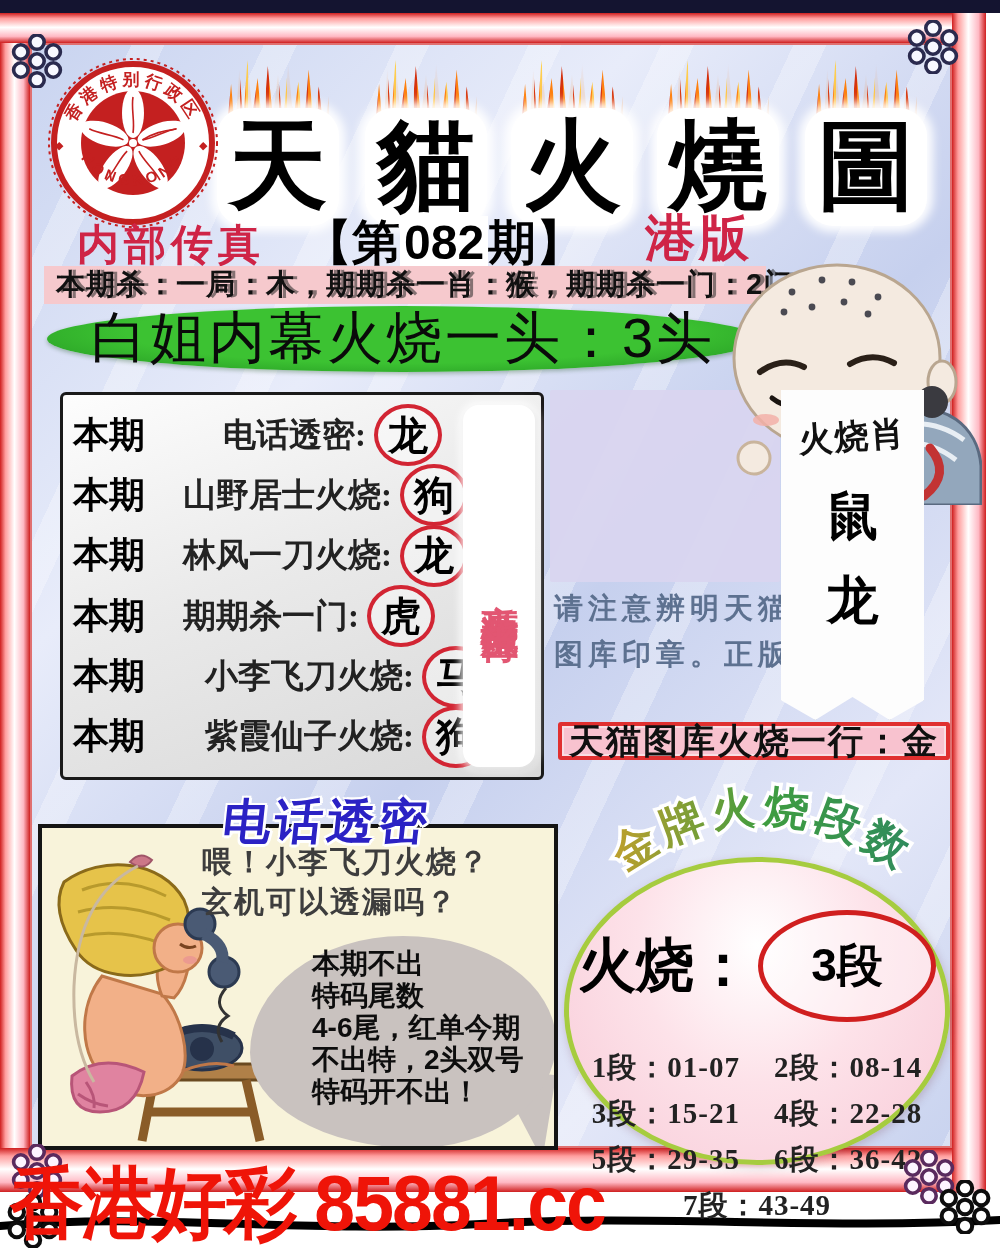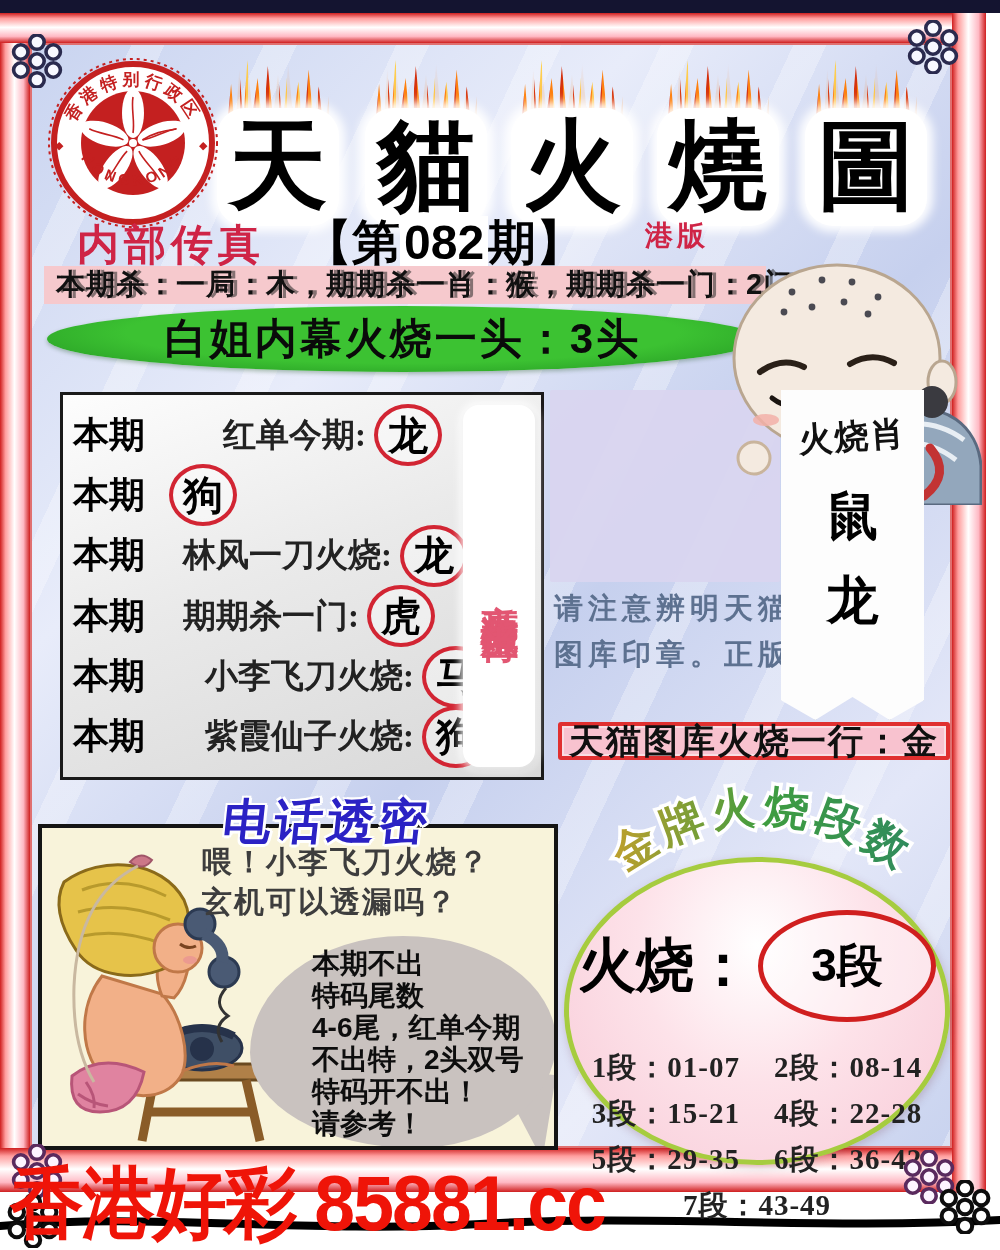--- a/index.html
+++ b/index.html
@@ -36,37 +36,37 @@
       repeating-linear-gradient(90deg,#d02000 0 3px,#ff7b00 3px 6px,#ffd24a 6px 8px,rgba(255,255,255,0) 8px 13px);
     clip-path:polygon(0% 100%,0% 55%,4% 20%,8% 60%,12% 8%,16% 50%,20% 0%,25% 45%,30% 15%,35% 58%,40% 5%,45% 48%,50% 12%,55% 55%,60% 2%,65% 50%,70% 18%,75% 60%,80% 8%,85% 52%,90% 22%,95% 60%,100% 30%,100% 100%);}
   .char-box{position:absolute;left:0;top:48px;width:122px;height:118px;background:#fff;border-radius:28px;
     box-shadow:0 0 10px 6px rgba(255,255,255,.95);display:flex;align-items:center;justify-content:center;
     font-size:98px;font-weight:900;color:#000;}
 
   
   .hdr-left{position:absolute;left:45px;top:172px;font-size:42px;font-weight:900;color:var(--crimson);letter-spacing:5px;z-index:3;}
   .hdr-issue{position:absolute;left:272px;top:166px;font-size:48px;font-weight:900;color:#000;z-index:3;}
   .hdr-issue .num{background:#fff;padding:0 4px;}
-  .hdr-right{position:absolute;left:613px;top:172px;font-size:28px;font-weight:900;color:var(--crimson);letter-spacing:4px;z-index:3;}
+  .hdr-right{position:absolute;left:613px;top:160px;font-size:50px;font-weight:900;color:var(--crimson);letter-spacing:4px;z-index:3;}
 
   
   .kill-strip{position:absolute;left:12px;top:221px;width:722px;height:38px;background:var(--strip-pink);
     display:flex;align-items:center;padding-left:12px;box-sizing:border-box;z-index:3;}
   .kill-strip span{font-size:29px;font-weight:900;color:#111;letter-spacing:1px;white-space:nowrap;
     text-shadow:4px 0 0 rgba(40,40,40,.55);}
 
   
   .green-banner{position:absolute;left:15px;top:261px;width:712px;height:66px;border-radius:50%;
     background:radial-gradient(ellipse at 50% 40%,#3cc232 55%,#1f8f1f 100%);
     display:flex;align-items:center;justify-content:center;z-index:3;box-shadow:0 2px 4px rgba(0,60,0,.3);}
-  .green-banner span{font-size:42px;font-weight:700;color:#0a0a0a;letter-spacing:3px;}
+  .green-banner span{font-size:56px;font-weight:400;color:#0a0a0a;letter-spacing:3px;}
 
   
   .tips{position:absolute;left:28px;top:347px;width:484px;height:388px;box-sizing:border-box;
-    border:3px solid #1a1a1a;border-radius:0;z-index:3;
+    border:3px solid #1a1a1a;border-radius:6px;z-index:3;
     background:linear-gradient(160deg,#fdfdfd 0%,#eaeaea 45%,#d8d8d8 100%);
     display:flex;flex-direction:column;justify-content:space-between;padding:12px 10px;}
   .trow{display:flex;align-items:center;height:56px;}
   .trow .pfx{font-size:36px;font-weight:900;color:#000;width:88px;flex:none;}
   .trow .lbl{font-family:"Liberation Serif","DejaVu Serif",serif;font-size:33px;font-weight:600;color:#222;white-space:nowrap;}
   .trow .val{margin-left:8px;flex:none;width:60px;height:54px;border:4px solid #d22533;border-radius:50%;
     display:flex;align-items:center;justify-content:center;font-size:40px;font-weight:900;color:#000;background:rgba(255,255,255,.4);}
   .r1 .lbl{margin-left:62px}.r2 .lbl{margin-left:22px}.r3 .lbl{margin-left:22px}
   .r4 .lbl{margin-left:22px}.r5 .lbl{margin-left:44px}.r6 .lbl{margin-left:44px}
   .side-strip{position:absolute;right:6px;top:10px;bottom:10px;width:72px;background:#fff;border-radius:16px;
@@ -278,25 +278,26 @@
       <span>本期杀：一局：木，期期杀一肖：猴，期期杀一门：2门</span>
     </div>
 
     <div class="green-banner">
       <span>白姐内幕火烧一头：3头</span>
     </div>
 
     <div class="tips">
       <div class="trow r1">
         <span class="pfx">本期</span>
-        <span class="lbl">红单今期:</span>
+        <span class="lbl">电话透密:</span>
         <span class="val">龙</span>
       </div>
       <div class="trow r2">
         <span class="pfx">本期</span>
+        <span class="lbl">山野居士火烧:</span>
         <span class="val">狗</span>
       </div>
       <div class="trow r3">
         <span class="pfx">本期</span>
         <span class="lbl">林风一刀火烧:</span>
         <span class="val">龙</span>
       </div>
       <div class="trow r4">
         <span class="pfx">本期</span>
         <span class="lbl">期期杀一门:</span>
@@ -437,21 +438,20 @@
       </div>
 
       <div class="bubble-tail"></div>
       <div class="bubble">
         <div class="bubble-text">
           <div>本期不出</div>
           <div>特码尾数</div>
           <div>4-6尾，红单今期</div>
           <div>不出特，2头双号</div>
           <div>特码开不出！</div>
-          <div>请参考！</div>
         </div>
       </div>
     </div>
 
   </div>
 
   <div class="footer-text">香港好彩 85881.cc</div>
 
 </div>
 

